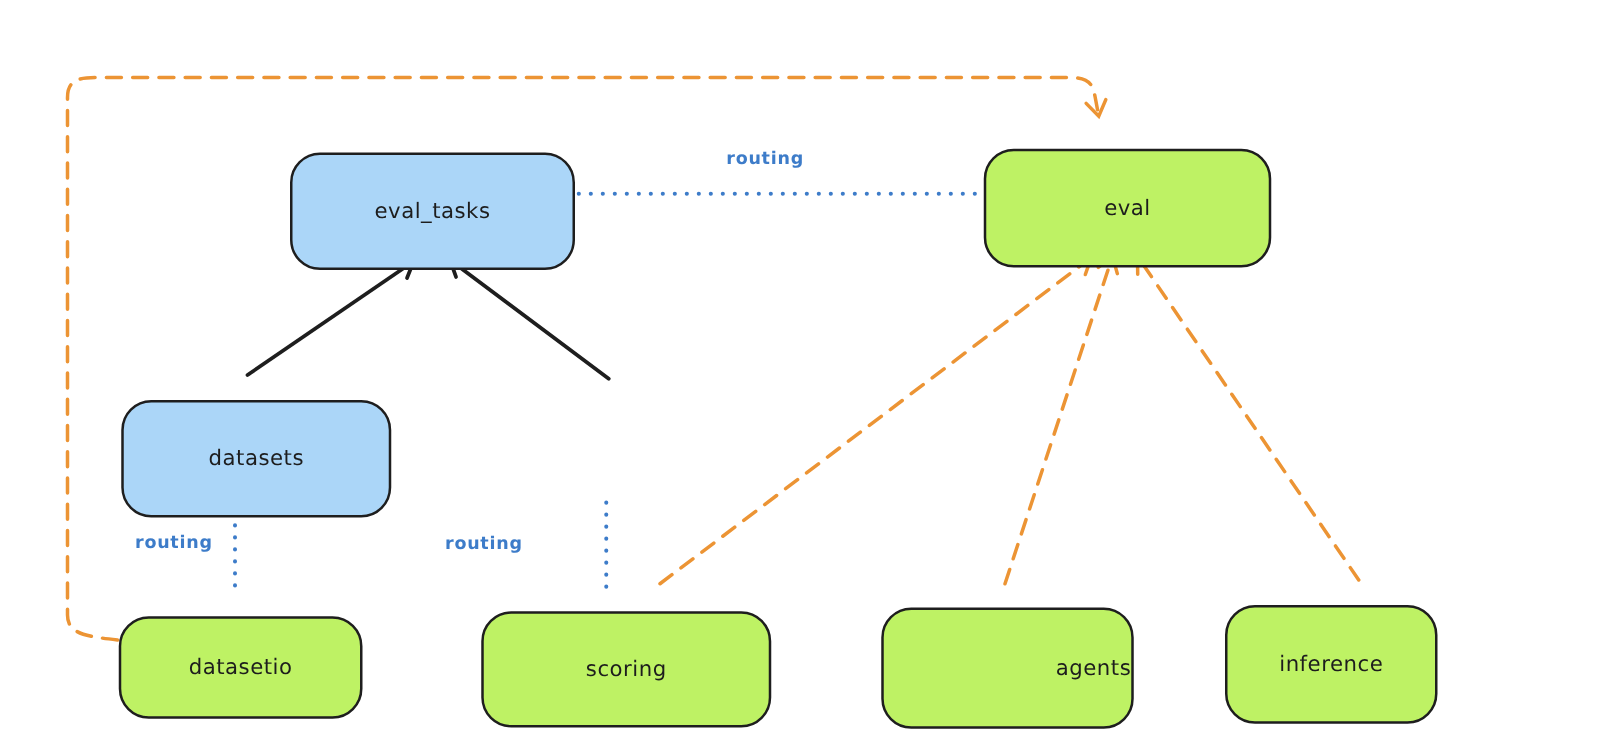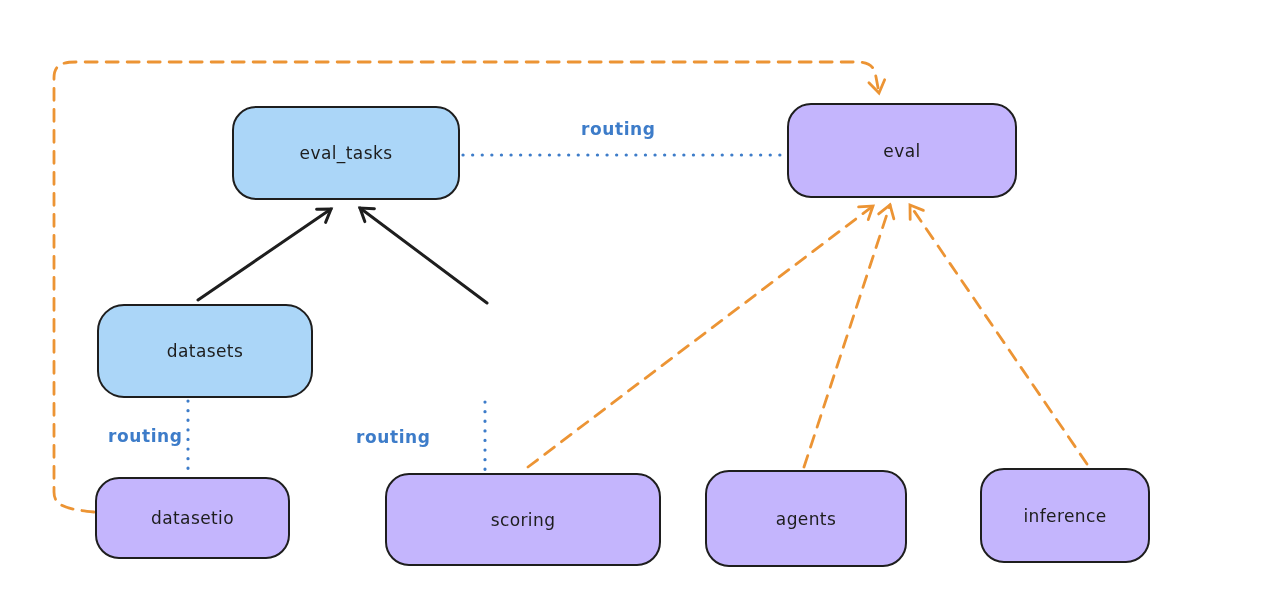--- a/index.html
+++ b/index.html
@@ -24,28 +24,29 @@
     position: absolute;
     box-sizing: border-box;
     border: 2.5px solid #1e1e1e;
     border-radius: 24px;
     display: flex;
     align-items: center;
     justify-content: center;
     font-size: 17px;
     letter-spacing: 0.4px;
     color: #1d1d1d;
+    margin-top: 16px;
   }
   .node-blue  { background: #abd6f8; }
-  .node-green { background: #c4b5fd; }
+  .node-green { background: #bef264; }
   .node-label { white-space: nowrap; }
   .edge-label {
     position: absolute;
     color: #3d7cc9;
-    font-size: 17px;
+    font-size: 14px;
     font-weight: 600;
     letter-spacing: 0.6px;
     white-space: nowrap;
   }
 </style>
 </head>
 <body>
 
 <div class="canvas">
 
@@ -74,34 +75,34 @@
   </svg>
 
   <div class="node node-blue" style="left:232px; top:106px; width:228px; height:94px;">
     <span class="node-label">eval_tasks</span>
   </div>
 
   <div class="node node-green" style="left:787px; top:103px; width:230px; height:95px;">
     <span class="node-label">eval</span>
   </div>
 
-  <div class="node node-blue" style="left:97px; top:304px; width:216px; height:94px;border-radius:27px;">
+  <div class="node node-blue" style="left:97px; top:304px; width:216px; height:94px;">
     <span class="node-label">datasets</span>
   </div>
 
 
   <div class="node node-green" style="left:95px; top:477px; width:195px; height:82px;">
     <span class="node-label">datasetio</span>
   </div>
 
-  <div class="node node-green" style="left:385px; top:473px; width:276px; height:93px;">
+  <div class="node node-green" style="left:385px; top:473px; width:232px; height:93px;">
     <span class="node-label">scoring</span>
   </div>
 
-  <div class="node node-green" style="left:705px; top:470px; width:202px; height:97px;">
+  <div class="node node-green" style="left:705px; top:470px; width:202px; height:97px;justify-content:flex-end;">
     <span class="node-label">agents</span>
   </div>
 
   <div class="node node-green" style="left:980px; top:468px; width:170px; height:95px;">
     <span class="node-label">inference</span>
   </div>
 
   <div class="edge-label" style="left:581px; top:119px;">routing</div>
   <div class="edge-label" style="left:108px; top:426px;">routing</div>
   <div class="edge-label" style="left:356px; top:427px;">routing</div>

